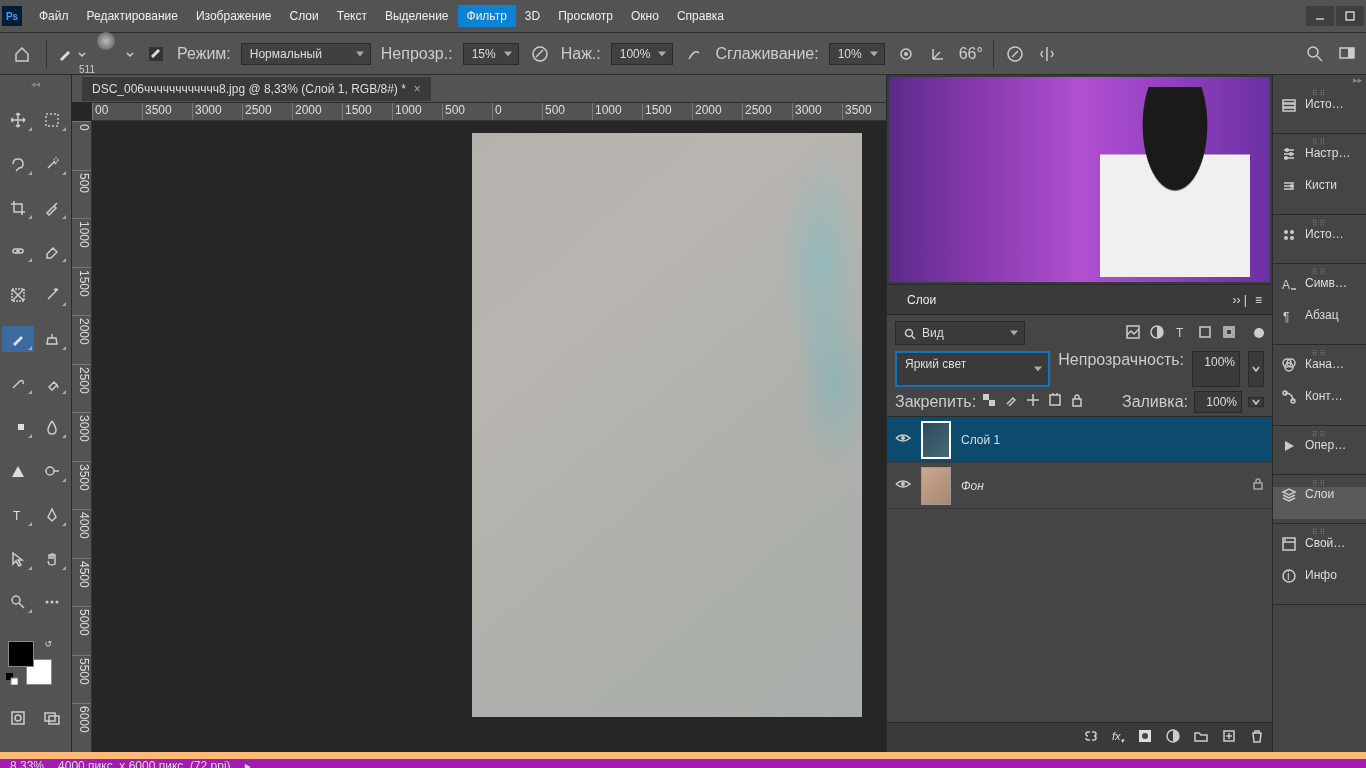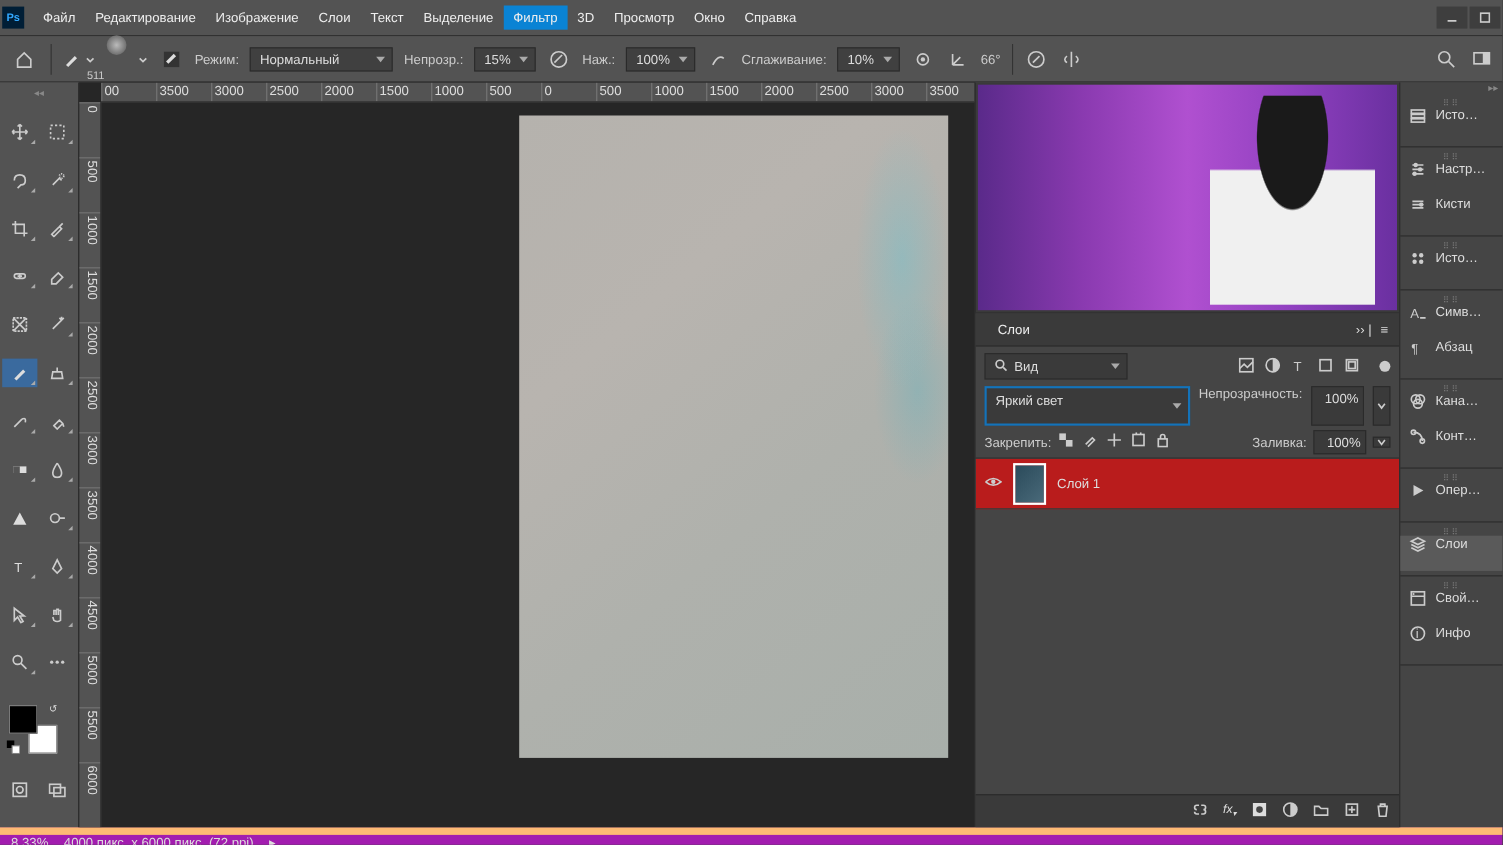--- a/index.html
+++ b/index.html
@@ -10,21 +10,21 @@
 .menu-item.active{background:#0a83d4}
 .window-controls{margin-left:auto;display:flex;gap:2px}
 .win-btn{width:28px;height:20px;display:flex;align-items:center;justify-content:center;background:#3e3e3e;cursor:pointer}
 .optbar{height:42px;background:#535353;display:flex;align-items:center;padding:0 8px;gap:10px;border-bottom:1px solid #2a2a2a}
 .home-btn{width:28px;height:28px;display:flex;align-items:center;justify-content:center;cursor:pointer}
 .brush-preview{display:flex;align-items:center;gap:4px}
 .brush-circle{width:18px;height:18px;border-radius:50%;background:radial-gradient(circle,#bbb 0%,#666 80%,transparent 100%)}
 .brush-size-label{font-size:10px;color:#ccc;margin-top:14px;margin-left:-18px}
 .dropdown{background:#404040;border:1px solid #2a2a2a;padding:3px 22px 3px 8px;position:relative;cursor:pointer;min-width:60px}
 .dropdown::after{content:"";position:absolute;right:6px;top:50%;transform:translateY(-50%);border-left:4px solid transparent;border-right:4px solid transparent;border-top:5px solid #aaa}
-.opt-label{color:#ccc;font-size:12px}
+.opt-label{color:#ccc;font-size:16px}
 .opt-icon{width:22px;height:22px;display:flex;align-items:center;justify-content:center;cursor:pointer}
 .opt-right{margin-left:auto;display:flex;gap:10px;align-items:center}
 .main-area{display:flex;height:calc(100% - 27px - 42px - 22px)}
 .toolbox{width:36px;background:#535353;display:flex;flex-direction:column;padding:4px 2px;gap:2px;border-right:1px solid #2a2a2a}
 .toolbox-double{width:72px;display:grid;grid-template-columns:1fr 1fr;gap:1px}
 .tool{width:32px;height:26px;display:flex;align-items:center;justify-content:center;cursor:pointer;position:relative}
 .tool.active{background:#3a6a9e}
 .tool-corner::after{content:"";position:absolute;right:2px;bottom:2px;border-left:4px solid transparent;border-bottom:4px solid #aaa}
 .color-swatches{margin-top:6px;position:relative;width:48px;height:48px;margin-left:4px}
 .fg-color{position:absolute;width:26px;height:26px;background:#000;border:1px solid #888;top:2px;left:2px;z-index:2}
@@ -43,35 +43,35 @@
 .canvas{position:absolute;top:30px;left:400px;width:390px;height:584px;background:linear-gradient(140deg,#b5b2ad 0%,#b8b4af 30%,#afb1ac 60%,#a8afaa 100%)}
 .canvas-texture{position:absolute;top:10px;right:0;width:140px;height:400px;background:radial-gradient(ellipse at 70% 30%,rgba(80,200,220,0.3) 0%,transparent 30%),radial-gradient(ellipse at 80% 60%,rgba(60,180,200,0.25) 0%,transparent 25%)}
 .right-panels{width:386px;background:#3a3a3a;display:flex;flex-direction:column;border-left:1px solid #2a2a2a}
 .video-thumb{height:205px;background:linear-gradient(90deg,#5a2a8a 0%,#8a3ab0 25%,#b050d0 50%,#9040c0 75%,#6a30a0 100%);position:relative;margin:2px}
 .person-silhouette{position:absolute;right:20px;top:10px;width:150px;height:190px;background:radial-gradient(ellipse at 50% 20%,#1a1a1a 0%,#1a1a1a 30%,transparent 31%),linear-gradient(180deg,transparent 0%,transparent 35%,#f0f0f0 36%,#f0f0f0 100%)}
 .layers-panel{flex:1;background:#454545;display:flex;flex-direction:column;border-top:1px solid #2a2a2a}
 .panel-tab-row{height:30px;display:flex;align-items:center;padding:0 10px;background:#3a3a3a;border-bottom:1px solid #2a2a2a}
 .panel-tab{padding:6px 10px;color:#eee}
 .panel-tab-icons{margin-left:auto;display:flex;gap:8px;align-items:center}
 .filter-row{height:36px;display:flex;align-items:center;padding:0 8px;gap:8px}
-.search-select{flex:0 0 130px;background:#3a3a3a;border:1px solid #2a2a2a;padding:4px 8px;display:flex;align-items:flex-start;gap:6px;position:relative}
+.search-select{flex:0 0 130px;background:#3a3a3a;border:1px solid #2a2a2a;padding:4px 8px;display:flex;align-items:flex-end;gap:6px;position:relative}
 .search-select::after{content:"";position:absolute;right:6px;top:50%;transform:translateY(-50%);border-left:4px solid transparent;border-right:4px solid transparent;border-top:5px solid #aaa}
 .filter-icons{display:flex;gap:10px;margin-left:auto;align-items:center}
 .filter-toggle{width:10px;height:10px;border-radius:50%;background:#ccc;margin-left:8px}
 .blend-row{height:36px;display:flex;padding:0 8px;gap:8px}
 .blend-select{flex:1;background:#3a3a3a;border:2px solid #1473b9;padding:4px 8px;position:relative}
 .blend-select::after{content:"";position:absolute;right:6px;top:50%;transform:translateY(-50%);border-left:4px solid transparent;border-right:4px solid transparent;border-top:5px solid #aaa}
 .pct-input{width:48px;background:#3a3a3a;border:1px solid #2a2a2a;padding:3px 4px;text-align:right}
 .pct-drop{width:16px;background:#3a3a3a;border:1px solid #2a2a2a;display:flex;align-items:center;justify-content:center}
 .lock-row{height:30px;display:flex;align-items:center;padding:0 8px;gap:6px;border-bottom:1px solid #2a2a2a}
 .lock-icons{display:flex;gap:8px}
 .lock-label{margin-left:auto}
 .layer-list{flex:1;background:#454545;overflow:auto}
 .layer-item{height:46px;display:flex;align-items:center;padding:0 8px;gap:10px;border-bottom:1px solid #3a3a3a}
-.layer-item.selected{background:#b91c1c}
+.layer-item.selected{background:#0c4a6e}
 .eye-icon{width:16px;height:16px;cursor:pointer}
 .layer-thumb{width:30px;height:38px;background:#888;border:1px solid #999}
 .layer-thumb.selected-thumb{border:2px solid #fff}
 .layer-name{font-style:normal}
 .layer-name.italic{font-style:italic}
 .lock-badge{margin-left:auto;opacity:0.7}
 .layer-footer{height:30px;display:flex;align-items:center;justify-content:flex-end;padding:0 8px;gap:14px;background:#3a3a3a;border-top:1px solid #2a2a2a}
 .collapsed-panels{width:94px;background:#454545;display:flex;flex-direction:column;border-left:1px solid #2a2a2a}
 .cp-group{border-bottom:1px solid #2a2a2a;padding:4px 0}
 .cp-item{height:32px;display:flex;align-items:flex-start;padding:0 8px;gap:8px;cursor:pointer}
@@ -349,20 +349,26 @@
       </div>
     <div class="tool">
         <svg width="16" height="16">
           <rect x="1" y="3" width="10" height="8" class="ico"></rect>
           <rect x="5" y="6" width="10" height="8" class="ico"></rect>
         </svg>
       </div>
   </div>
 
   <div class="doc-area">
+    <div class="doc-tab">
+      <div class="tab">
+        <span>DSC_006чччччччччччч8.jpg @ 8,33% (Слой 1, RGB/8#) *</span>
+        <span class="tab-close">×</span>
+      </div>
+    </div>
     <div class="canvas-container">
       <div class="ruler-h" id="ruler-h">
           <span>00</span>
           <span>3500</span>
           <span>3000</span>
           <span>2500</span>
           <span>2000</span>
           <span>1500</span>
           <span>1000</span>
           <span>500</span>
@@ -479,20 +485,32 @@
           </div>
       </div>
       <div class="layer-list">
         <div class="layer-item selected">
           <span class="eye-icon"><svg width="16" height="12">
                 <path d="M1 6 Q8 0 15 6 Q8 12 1 6" class="ico"></path>
                 <circle cx="8" cy="6" r="2" fill="#ccc"></circle>
               </svg></span>
           <div class="layer-thumb selected-thumb" style="background:linear-gradient(135deg,#2a4a5a,#4a6a7a)"></div>
           <span class="layer-name">Слой 1</span>
+        </div>
+        <div class="layer-item">
+          <span class="eye-icon"><svg width="16" height="12">
+                <path d="M1 6 Q8 0 15 6 Q8 12 1 6" class="ico"></path>
+                <circle cx="8" cy="6" r="2" fill="#ccc"></circle>
+              </svg></span>
+          <div class="layer-thumb" style="background:linear-gradient(135deg,#c8a890,#a88870)"></div>
+          <span class="layer-name italic">Фон</span>
+          <span class="lock-badge"><svg width="12" height="12">
+                <rect x="2" y="5" width="8" height="6" class="ico"></rect>
+                <path d="M4 5 L4 3 Q4 1 6 1 Q8 1 8 3 L8 5" class="ico"></path>
+              </svg></span>
         </div>
       </div>
       <div class="layer-footer">
         <span><svg width="14" height="14">
               <path d="M4 7 Q2 7 2 5 Q2 3 4 3 L6 3 M8 3 L10 3 Q12 3 12 5 Q12 7 10 7 M10 7 Q12 7 12 9 Q12 11 10 11 L8 11 M6 11 L4 11 Q2 11 2 9" class="ico"></path>
             </svg></span>
         <span style="font-style:italic;font-size:11px">fx<sub style="font-size:7px">▾</sub></span>
         <span><svg width="14" height="14">
               <rect x="1" y="1" width="12" height="12" fill="#ddd"></rect>
               <circle cx="7" cy="7" r="3" fill="#454545"></circle>

